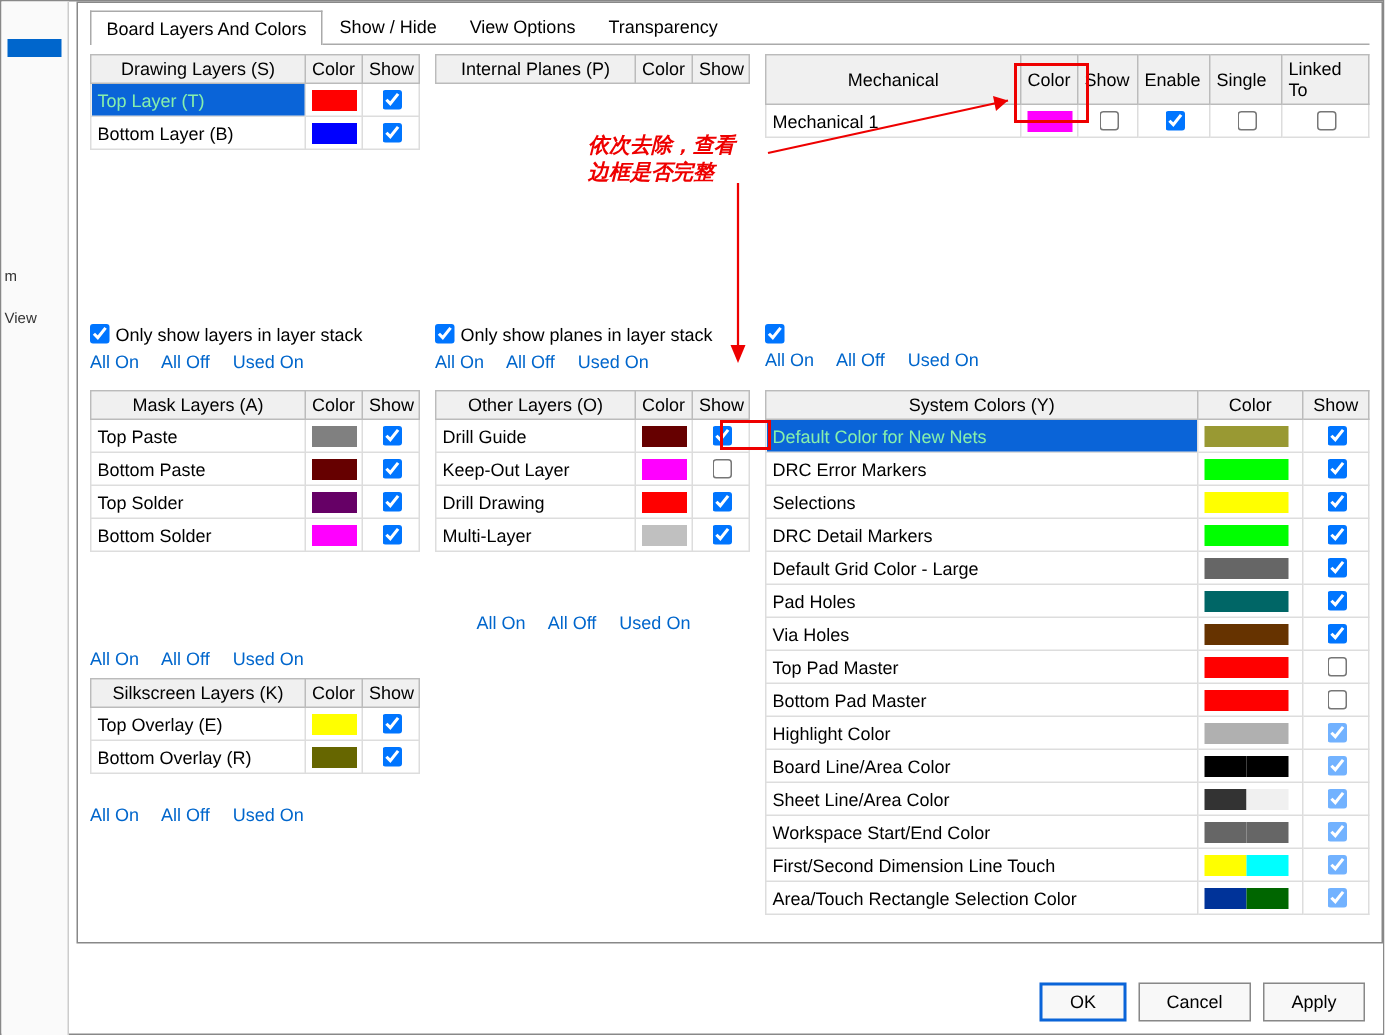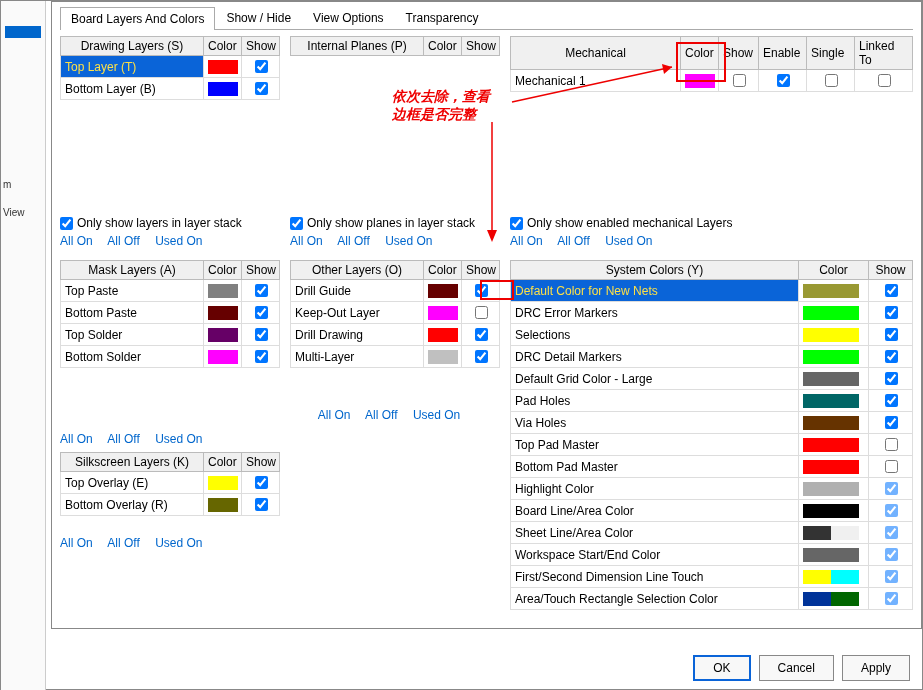--- a/index.html
+++ b/index.html
@@ -16,25 +16,25 @@
   .col { flex: 1; min-width: 0; }
   .col.c1 { flex: 0 0 220px; }
   .col.c2 { flex: 0 0 210px; }
   .col.c3 { flex: 1; }
   .tbl { border: 1px solid #bbb; border-collapse: collapse; width: 100%; font-size: 12px; table-layout: fixed; }
   .tbl th { background: #f0f0f0; border: 1px solid #bbb; padding: 2px 4px; font-weight: normal; text-align: left; height:18px; }
   .tbl td { border: 1px solid #ddd; padding: 1px 4px; height: 17px; white-space: nowrap; overflow: hidden;}
   .swatch { width: 30px; height: 14px; display: block; }
   .swatch2 { display: flex; gap:0; }
   .swatch2 > span { width:28px; height:14px; display:block; }
-  td.sel { background: #0a64d8; color: #fde047; }
+  td.sel { background: #0a64d8; color: #86efac; }
   .chk { text-align: center; }
   .links { margin: 4px 0 6px 0; }
   .links a, a.lnk { color: #0066cc; text-decoration: none; margin-right: 12px; cursor: pointer; font-size: 12px; }
-  .opt { margin: 6px 0 2px 0; display: flex; align-items: flex-end; gap: 4px;}
+  .opt { margin: 6px 0 2px 0; display: flex; align-items: flex-start; gap: 4px;}
   .opt input { margin:0;}
   .annot { position:absolute; color:#e00; font-weight:bold; font-size:14px; line-height:1.3;font-style:italic; }
   .redbox { position:absolute; border:2px solid #e00; pointer-events:none; }
   .arrow { position:absolute; pointer-events:none; }
   .bottom-bar { position:absolute; bottom:8px; right:12px; display:flex; gap:8px;padding-left:36px; }
   .btn { border: 1px solid #888; background: #f8f8f8; padding: 4px 18px; font-size:12px; cursor:pointer; }
   .btn.primary { border: 2px solid #0a64d8; }
   .scrollspace { height: 4px;}
 </style>
 </head>
@@ -170,21 +170,20 @@
         </label>
         <div class="links">
           <a class="lnk">All On</a>
           <a class="lnk">All Off</a>
           <a class="lnk">Used On</a>
         </div>
       </div>
       <div class="col c3">
         <label class="opt">
           <input type="checkbox" checked="" style="">
-            <span>Only show enabled mechanical Layers</span>
         </label>
         <div class="links">
           <a class="lnk">All On</a>
           <a class="lnk">All Off</a>
           <a class="lnk">Used On</a>
         </div>
       </div>
     </div>
 
     <div class="cols">

